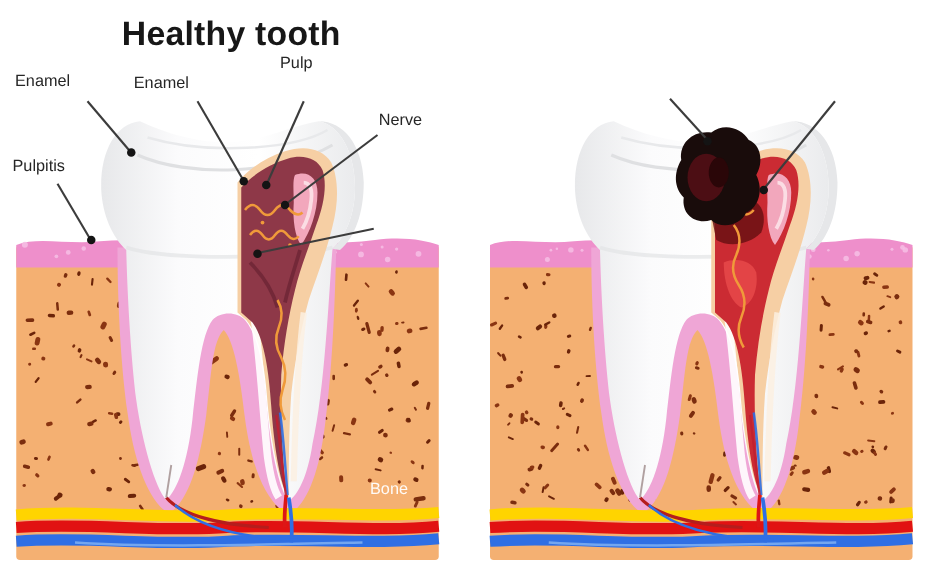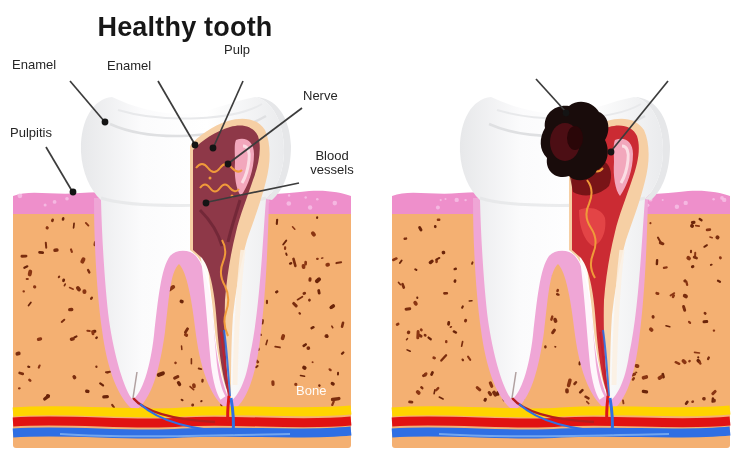--- a/index.html
+++ b/index.html
@@ -645,17 +645,16 @@
       <circle cx="611" cy="152" r="3.4"></circle>
     </g>
   </svg>
 
   <div class="title" style="left:10px;top:12px;width:350px">Healthy tooth</div>
 
   <div class="lbl" style="left:12px;top:58px">Enamel</div>
   <div class="lbl" style="left:107px;top:59px">Enamel</div>
   <div class="lbl" style="left:224px;top:43px">Pulp</div>
   <div class="lbl" style="left:303px;top:89px">Nerve</div>
-  <div class="lbl two-line" style="left:299px;top:149px;width:66px">Blood vessels</div>
   <div class="lbl" style="left:10px;top:126px">Pulpitis</div>
   <div class="lbl on-bone" style="left:296px;top:384px">Bone</div>
 
 </div>
 
 </body></html>

